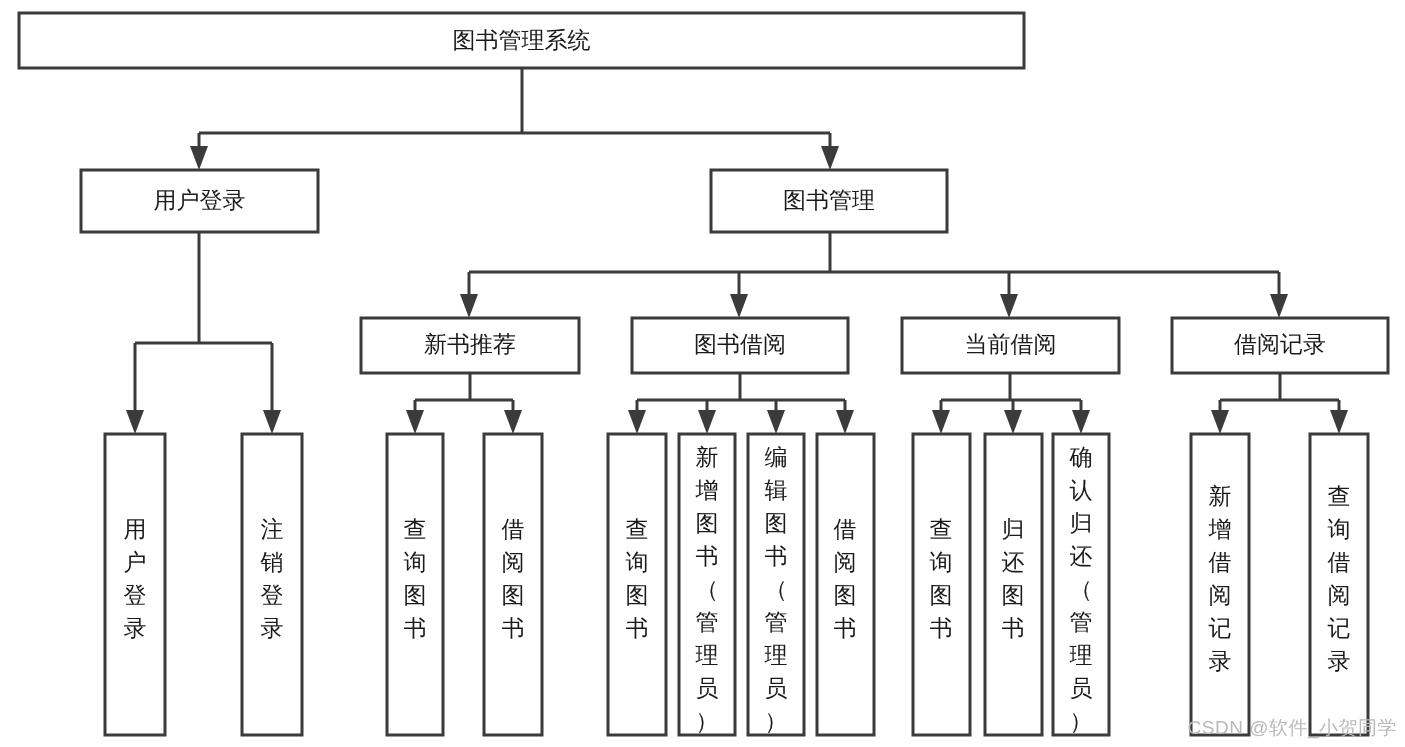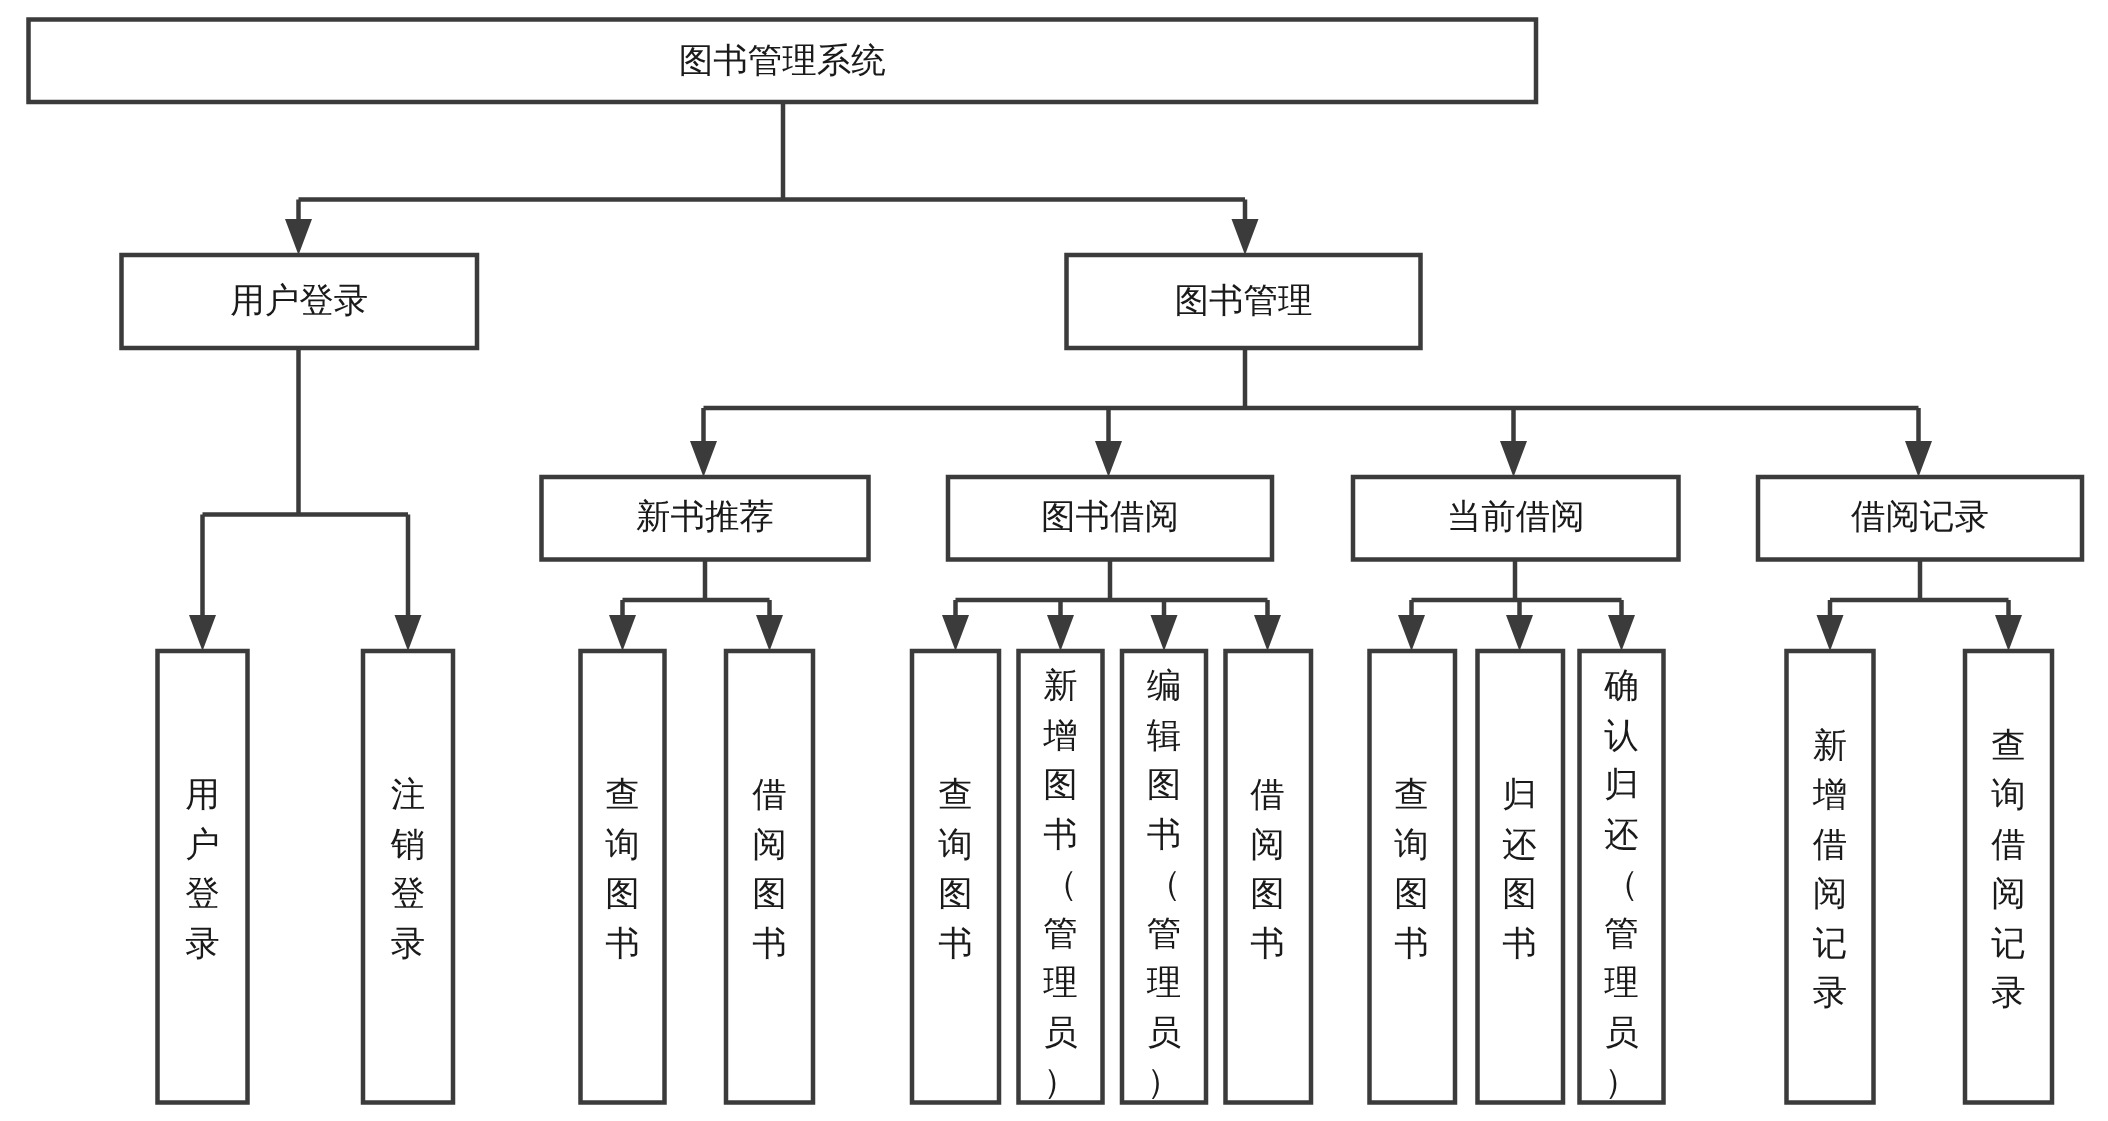--- a/index.html
+++ b/index.html
@@ -214,13 +214,14 @@
     <g>
       <rect class="node-box" x="1191" y="434" width="58" height="301"></rect>
       <text class="node-label-v"><tspan x="1220" y="504.36">新</tspan><tspan x="1220" y="537.36">增</tspan><tspan x="1220" y="570.36">借</tspan><tspan x="1220" y="603.36">阅</tspan><tspan x="1220" y="636.36">记</tspan><tspan x="1220" y="669.36">录</tspan></text>
     </g>
     <g>
       <rect class="node-box" x="1310" y="434" width="58" height="301"></rect>
       <text class="node-label-v"><tspan x="1339" y="504.36">查</tspan><tspan x="1339" y="537.36">询</tspan><tspan x="1339" y="570.36">借</tspan><tspan x="1339" y="603.36">阅</tspan><tspan x="1339" y="636.36">记</tspan><tspan x="1339" y="669.36">录</tspan></text>
     </g>
   </svg>
 
+  <div class="watermark">CSDN @软件_小贺同学</div>
 </div>
 
 </body></html>

